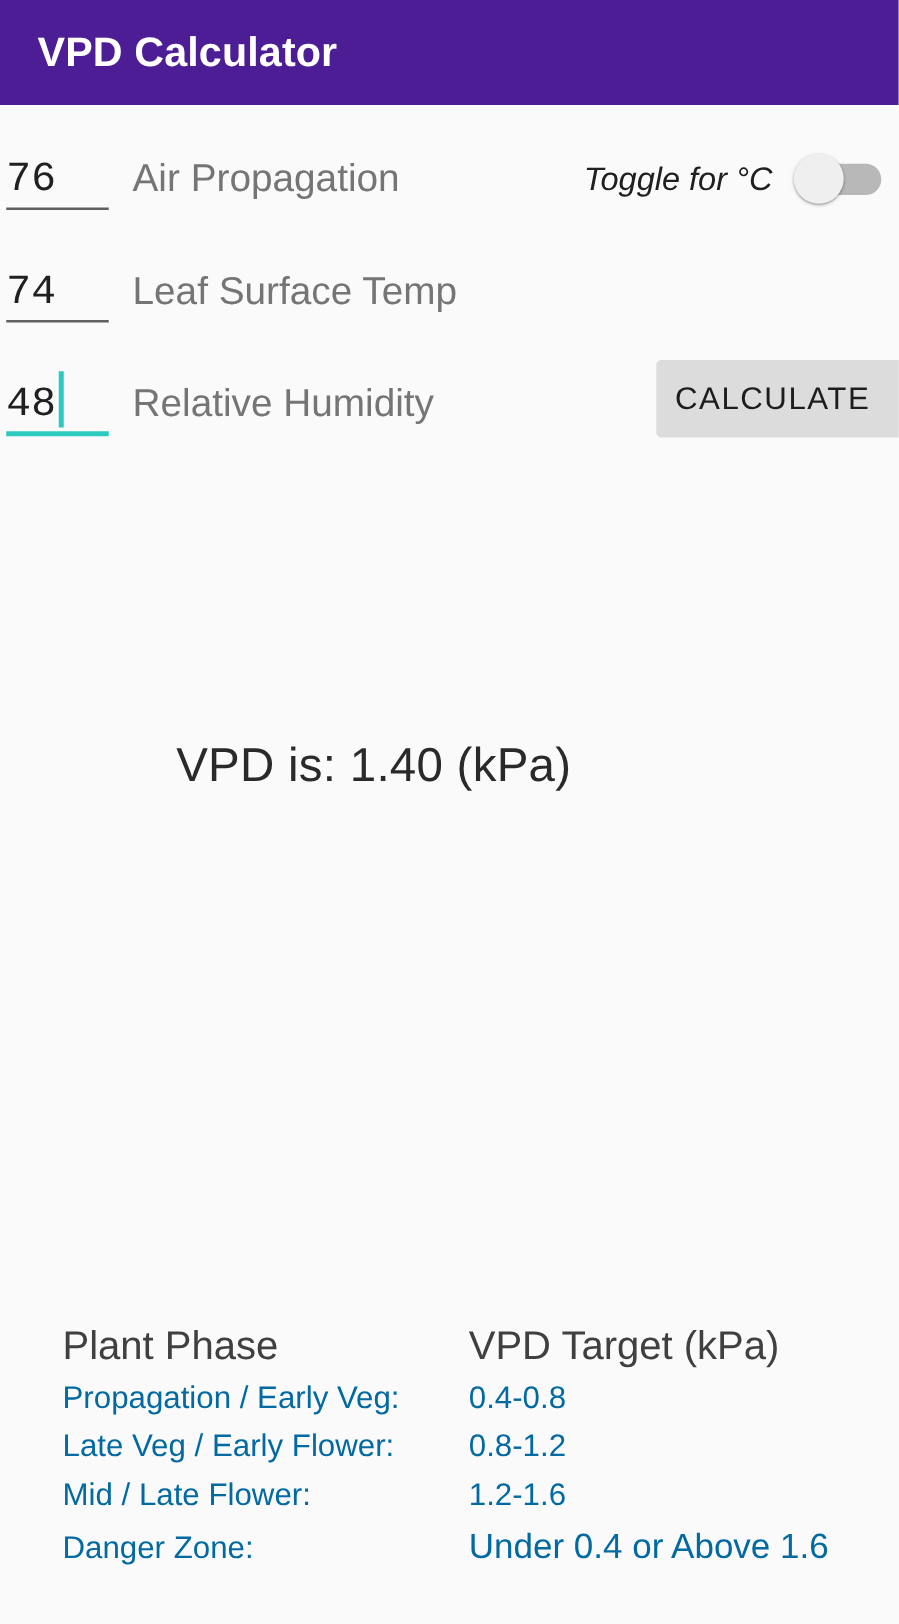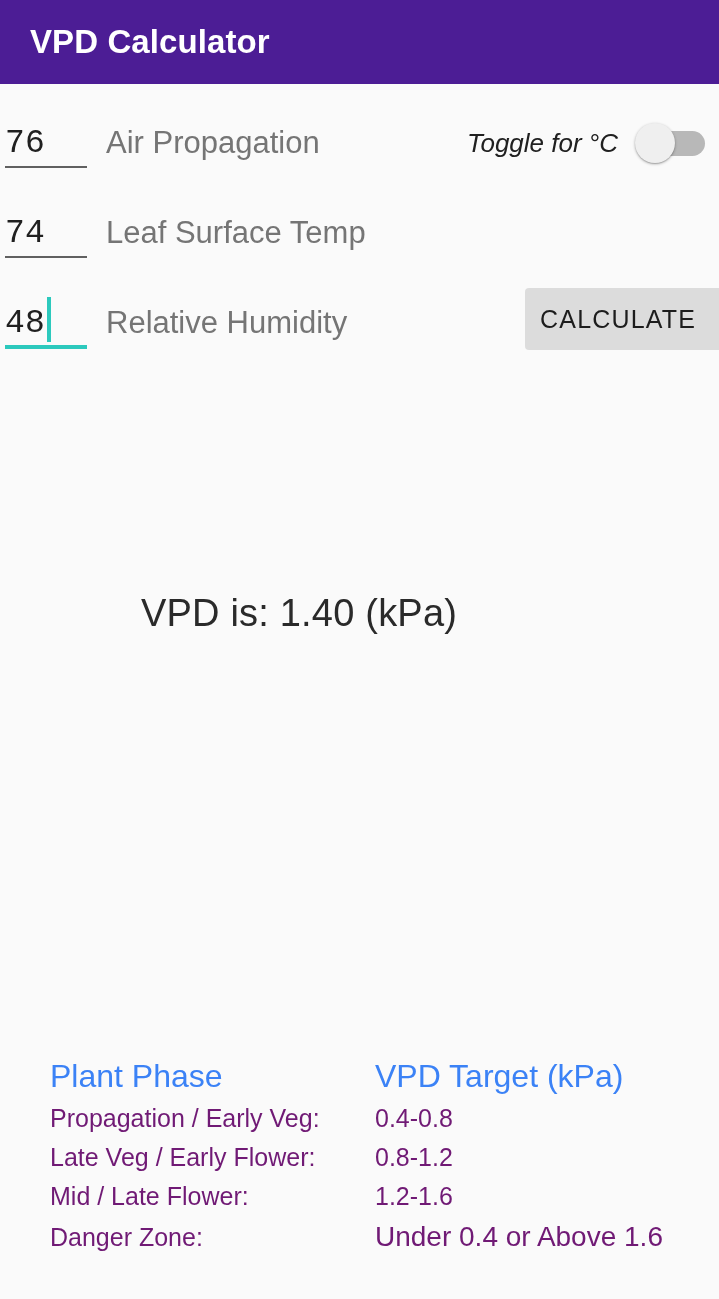--- a/index.html
+++ b/index.html
@@ -196,28 +196,28 @@
   .ref-row {
     display: flex;
     align-items: baseline;
     white-space: nowrap;
   }
   .ref-head {
     height: 46px;
   }
   .ref-head .ref-cell {
     font-size: 32px;
-    color: #3b82f6;
+    color: #404040;
   }
   .ref-body-row {
     height: 39px;
   }
   .ref-body-row .ref-cell {
     font-size: 25px;
-    color: #701a75;
+    color: #0369a1;
   }
   .ref-body-row.danger .ref-cell-value {
     font-size: 28px;
   }
   .ref-cell-label {
     width: 325px;
     flex: 0 0 325px;
   }
   .ref-cell-value {
     flex: 1 1 auto;

